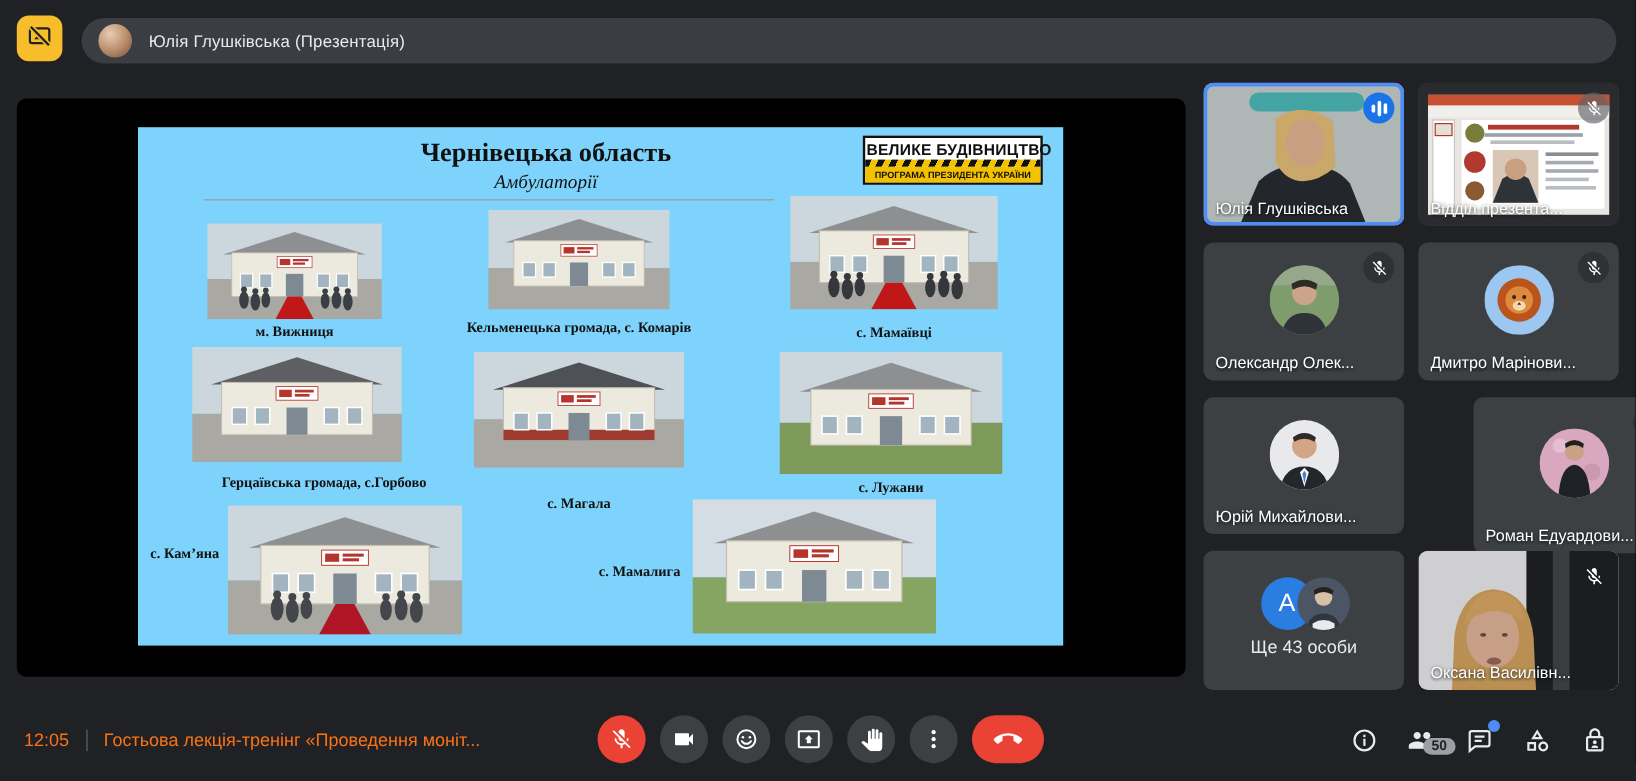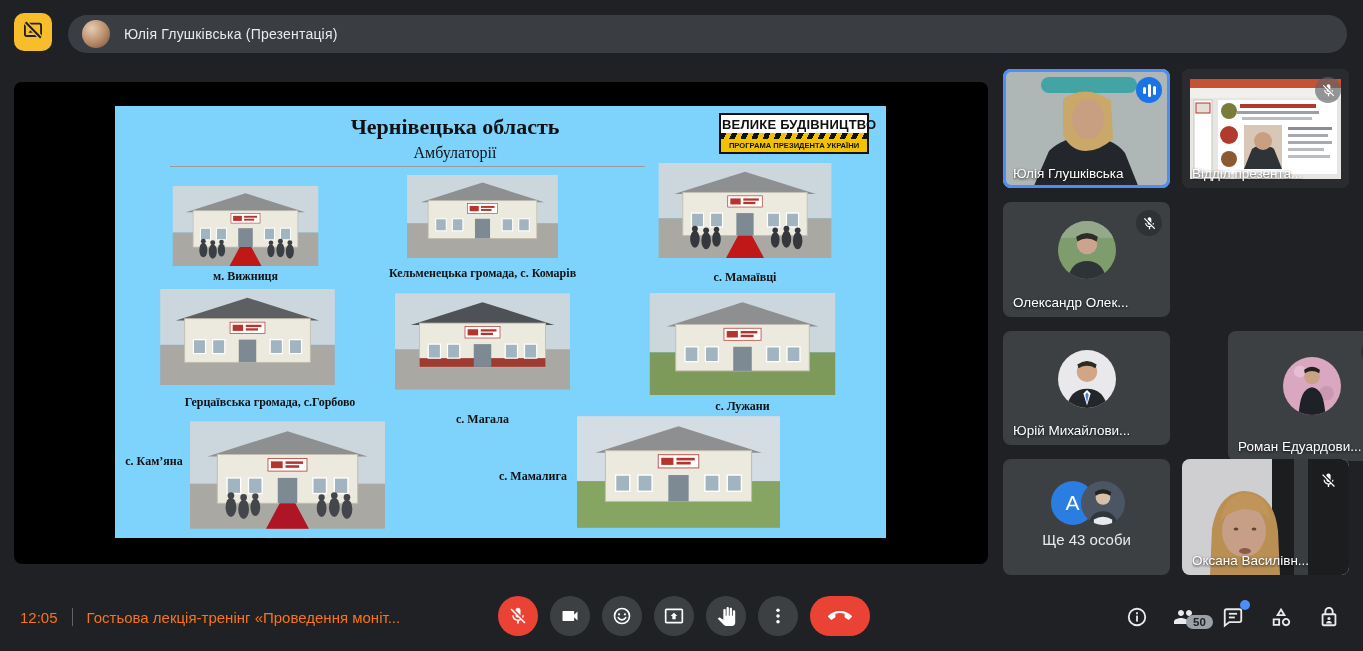--- a/index.html
+++ b/index.html
@@ -11,21 +11,21 @@
   #topbar{left:0;top:0;width:1363px;height:64px;}
   #broadcast-btn{left:14px;top:13px;width:38px;height:38px;border-radius:10px;background:#f7bd2a;display:flex;align-items:center;justify-content:center;cursor:pointer;}
   #presenter-chip{left:68px;top:15px;width:1279px;height:38px;border-radius:19px;background:#3a3d42;display:flex;align-items:center;padding:0 14px;cursor:pointer;}
   #presenter-chip .avatar{width:28px;height:28px;border-radius:50%;background:radial-gradient(circle at 35% 30%,#e6cdb4,#b78a66 55%,#6b4f3f);flex:0 0 auto;}
   #presenter-chip .label{margin-left:14px;color:#e8eaed;font-size:14px;letter-spacing:.2px;white-space:nowrap;}
 
   
   #stage{left:14px;top:82px;width:974px;height:482px;background:#000;border-radius:8px;}
   #slide{left:101px;top:24px;width:771px;height:432px;background:#7dd3fc;color:#111;}
   #slide .title{left:0;top:8px;width:680px;text-align:center;font-family:"Liberation Serif",serif;font-weight:bold;font-size:22px;}
-  #slide .subtitle{left:0;top:38px;width:680px;text-align:center;font-family:"Liberation Serif",serif;font-size:16px;}
+  #slide .subtitle{left:0;top:38px;width:680px;text-align:center;font-family:"Liberation Serif",serif;font-style:italic;font-size:16px;}
   #slide .rule{left:55px;top:60px;width:475px;height:1px;background:#9a9a9a;}
   
   #badge{left:604px;top:7px;width:150px;border:2px solid #111;background:#fff;}
   #badge .b1{font-family:"Liberation Sans",sans-serif;font-weight:bold;font-size:13px;letter-spacing:.2px;text-align:center;padding:2px 1px 1px;white-space:nowrap;}
   #badge .hz{height:6px;background:repeating-linear-gradient(115deg,#111 0 5px,#f2c100 5px 10px);}
   #badge .b2{background:#f2c100;color:#111;font-weight:bold;font-size:7.6px;text-align:center;padding:2px 0;white-space:nowrap;}
 
   .photo{position:absolute;display:block;}
   .caption{position:absolute;font-family:"Liberation Serif",serif;font-weight:bold;font-size:12px;color:#111;text-align:center;white-space:nowrap;}
   
@@ -237,20 +237,39 @@
         </svg>
     </div>
     <div class="mic-off-badge">
       <svg width="15" height="15" viewBox="0 0 24 24">
           <path fill="#fff" d="M19 11h-1.7c0 .74-.16 1.43-.43 2.05l1.23 1.23c.56-.98.9-2.09.9-3.28zm-4.02.17c0-.06.02-.11.02-.17V5c0-1.66-1.34-3-3-3S9 3.34 9 5v.18l5.98 5.99zM4.27 3L3 4.27l6.01 6.01V11c0 1.66 1.33 3 2.99 3 .22 0 .44-.03.65-.08l1.66 1.66c-.71.33-1.5.52-2.31.52-2.76 0-5.3-2.1-5.3-5.1H5c0 3.41 2.72 6.23 6 6.72V21h2v-3.28c.91-.13 1.77-.45 2.54-.9L19.73 21 21 19.73 4.27 3z"></path>
         </svg>
     </div>
     <div class="name">Олександр Олек...</div>
   </div>
 
+  <div class="tile" style="left:1182px;top:202px;height:115px">
+    <div class="avatar-circle">
+      <svg width="58" height="58" viewBox="0 0 48 48">
+          <rect width="48" height="48" fill="#9cc7f0"></rect>
+          <circle cx="24" cy="24" r="15" fill="#b9541d"></circle>
+          <circle cx="24" cy="24" r="9.5" fill="#dd8a3e"></circle>
+          <circle cx="20.5" cy="22" r="1.4" fill="#3a2414"></circle>
+          <circle cx="27.5" cy="22" r="1.4" fill="#3a2414"></circle>
+          <ellipse cx="24" cy="28" rx="4.5" ry="3.4" fill="#f3d9ad"></ellipse>
+          <path d="M24 25.5 L22.6 27.3 H25.4Z" fill="#3a2414"></path>
+        </svg>
+    </div>
+    <div class="mic-off-badge">
+      <svg width="15" height="15" viewBox="0 0 24 24">
+          <path fill="#fff" d="M19 11h-1.7c0 .74-.16 1.43-.43 2.05l1.23 1.23c.56-.98.9-2.09.9-3.28zm-4.02.17c0-.06.02-.11.02-.17V5c0-1.66-1.34-3-3-3S9 3.34 9 5v.18l5.98 5.99zM4.27 3L3 4.27l6.01 6.01V11c0 1.66 1.33 3 2.99 3 .22 0 .44-.03.65-.08l1.66 1.66c-.71.33-1.5.52-2.31.52-2.76 0-5.3-2.1-5.3-5.1H5c0 3.41 2.72 6.23 6 6.72V21h2v-3.28c.91-.13 1.77-.45 2.54-.9L19.73 21 21 19.73 4.27 3z"></path>
+        </svg>
+    </div>
+    <div class="name">Дмитро Марінови...</div>
+  </div>
 
   <div class="tile" style="left:1003px;top:331px;height:114px">
     <div class="avatar-circle">
       <svg width="58" height="58" viewBox="0 0 48 48">
           <rect width="48" height="48" fill="#e9e9ec"></rect>
           <circle cx="24" cy="18" r="8.5" fill="#d2a584"></circle>
           <path d="M16 12 Q24 6 32 12 L31 15 Q24 11 17 15Z" fill="#2e2b26"></path>
           <path d="M7 48 Q10 32 24 32 Q38 32 41 48Z" fill="#23262b"></path>
           <polygon points="24,33 21,36 24,46 27,36" fill="#fff"></polygon>
           <polygon points="24,35 22.6,37 24,44 25.4,37" fill="#4a7fd4"></polygon>

